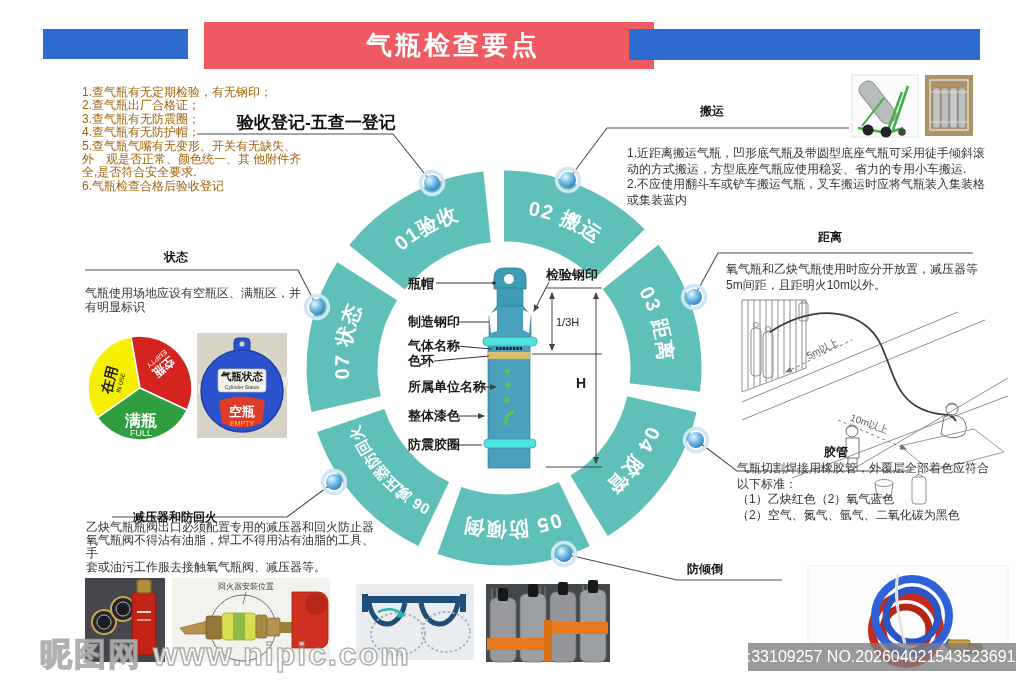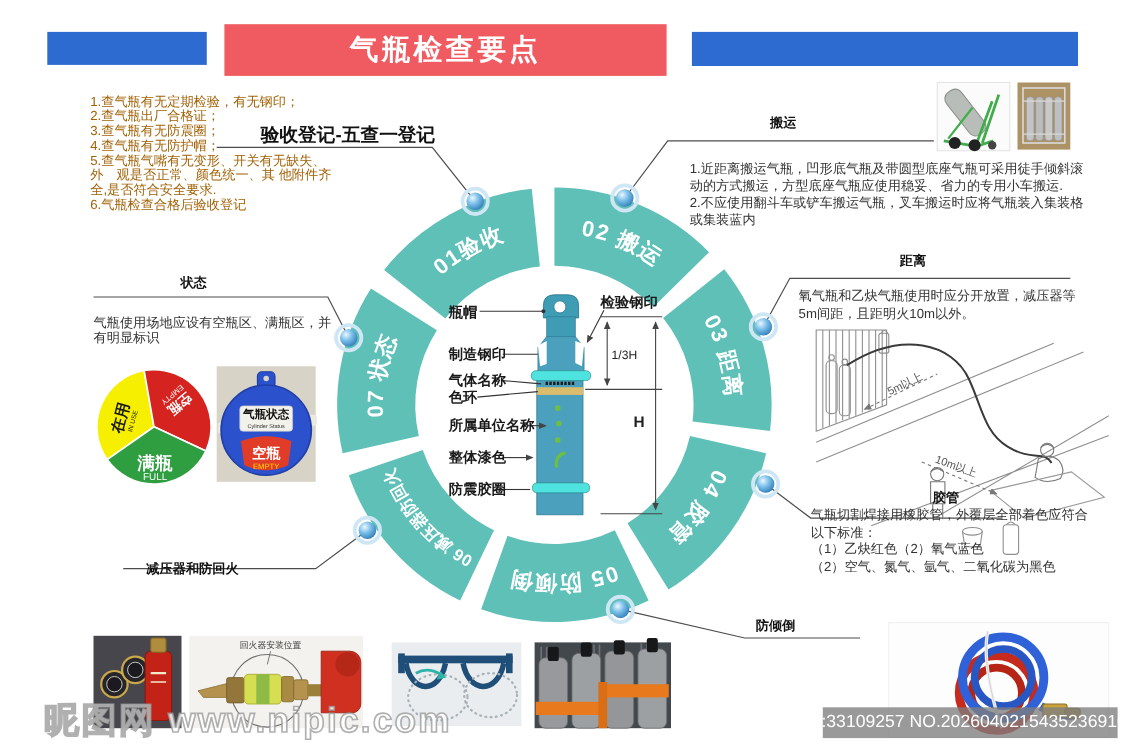--- a/index.html
+++ b/index.html
@@ -3,21 +3,21 @@
 <meta charset="utf-8">
 <style>
   html,body{margin:0;padding:0;}
   body{width:1024px;height:683px;position:relative;background:#ffffff;overflow:hidden;
        font-family:"Liberation Sans","DejaVu Sans",sans-serif;}
   #stage{position:absolute;left:0;top:0;width:1024px;height:683px;}
   #main-svg{position:absolute;left:0;top:0;z-index:1;}
   .txt{position:absolute;z-index:3;color:#1c1c1c;}
   .bar-blue{position:absolute;background:#2e6bd0;z-index:2;}
   .banner{position:absolute;left:204px;top:22px;width:402px;height:47px;background:#f05b62;z-index:2;
-          display:flex;align-items:center;justify-content:center;}
+          display:flex;align-items:center;justify-content:center;padding-left:48px;}
   .banner span{color:#fff;font-size:26px;font-weight:bold;letter-spacing:3px;}
   .heading{font-size:12px;font-weight:bold;color:#111;white-space:nowrap;}
   .heading-lg{font-size:17px;font-weight:bold;color:#111;white-space:nowrap;}
   .body-txt{font-size:12px;line-height:15.5px;white-space:pre-line;color:#333;}
   .body-tight{font-size:12px;line-height:13.4px;white-space:pre-line;color:#a16207;}
   #watermark{position:absolute;left:14px;top:633px;z-index:6;font-size:32px;font-weight:bold;
              letter-spacing:2px;color:rgba(255,255,255,0.82);padding-left:26px;-webkit-text-stroke:1.5px rgba(150,150,150,0.75);}
   #id-bar{position:absolute;left:748px;top:643px;width:268px;height:28px;background:rgba(125,125,125,0.78);
           z-index:6;display:flex;align-items:center;justify-content:center;}
   #id-bar span{color:#fff;font-size:16px;white-space:nowrap;}
@@ -342,29 +342,32 @@
   <div class="txt heading" style="left:700px;top:103px;">搬运</div>
   <div class="txt body-txt" style="left:627px;top:146px;width:392px;">1.近距离搬运气瓶，凹形底气瓶及带圆型底座气瓶可采用徒手倾斜滚
 动的方式搬运，方型底座气瓶应使用稳妥、省力的专用小车搬运.
 2.不应使用翻斗车或铲车搬运气瓶，叉车搬运时应将气瓶装入集装格
 或集装蓝内</div>
 
   <div class="txt heading" style="left:818px;top:229px;">距离</div>
   <div class="txt body-txt" style="left:726px;top:262px;width:268px;">氧气瓶和乙炔气瓶使用时应分开放置，减压器等
 5m间距，且距明火10m以外。</div>
 
-  <div class="txt heading" style="left:848px;top:444px;">胶管</div>
+  <div class="txt heading" style="left:824px;top:444px;">胶管</div>
   <div class="txt body-txt" style="left:737px;top:461px;width:288px;">气瓶切割焊接用橡胶管，外覆层全部着色应符合
 以下标准：
 （1）乙炔红色（2）氧气蓝色
 （2）空气、氮气、氩气、二氧化碳为黑色</div>
 
   <div class="txt heading" style="left:687px;top:561px;">防倾倒</div>
 
   <div class="txt heading" style="left:133px;top:493px;margin-top:16px;">减压器和防回火</div>
+  <div class="txt body-txt" style="left:86px;top:521px;width:288px;line-height:13.2px;">乙炔气瓶瓶阀出口必须配置专用的减压器和回火防止器
+氧气瓶阀不得沾有油脂，焊工不得用沾有油脂的工具、手
+套或油污工作服去接触氧气瓶阀、减压器等。</div>
 
   <div class="txt heading" style="left:164px;top:249px;">状态</div>
   <div class="txt body-txt" style="left:85px;top:286px;width:230px;line-height:14px;">气瓶使用场地应设有空瓶区、满瓶区，并
 有明显标识</div>
 
   <div id="watermark">昵图网 www.nipic.com</div>
   <div id="id-bar">
     <span>ID:33109257 NO.20260402154352369101</span>
   </div>
 </div>

